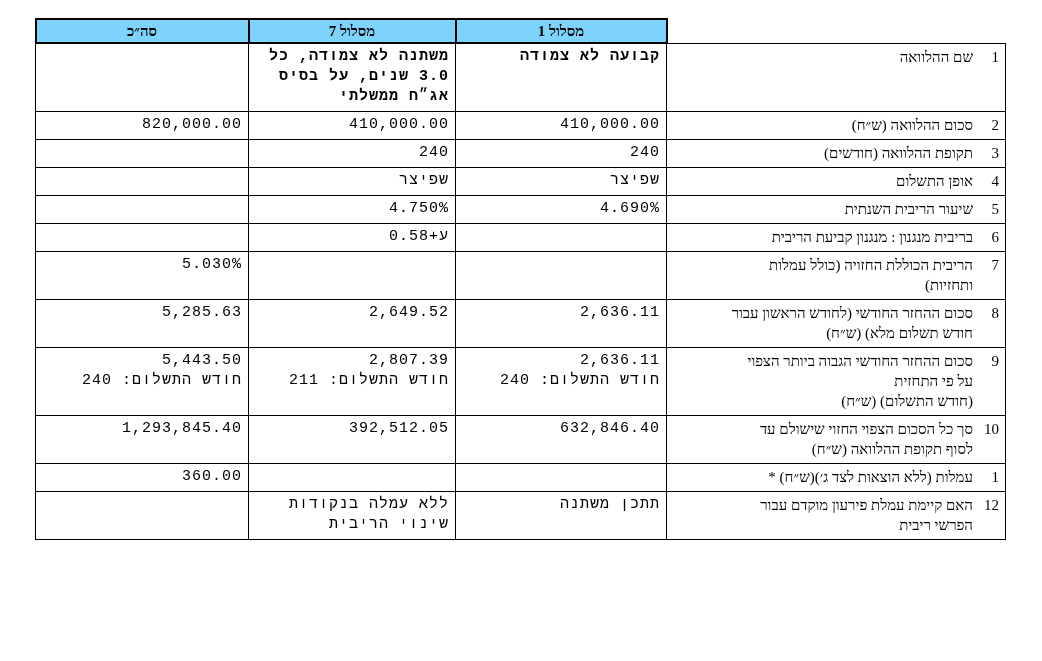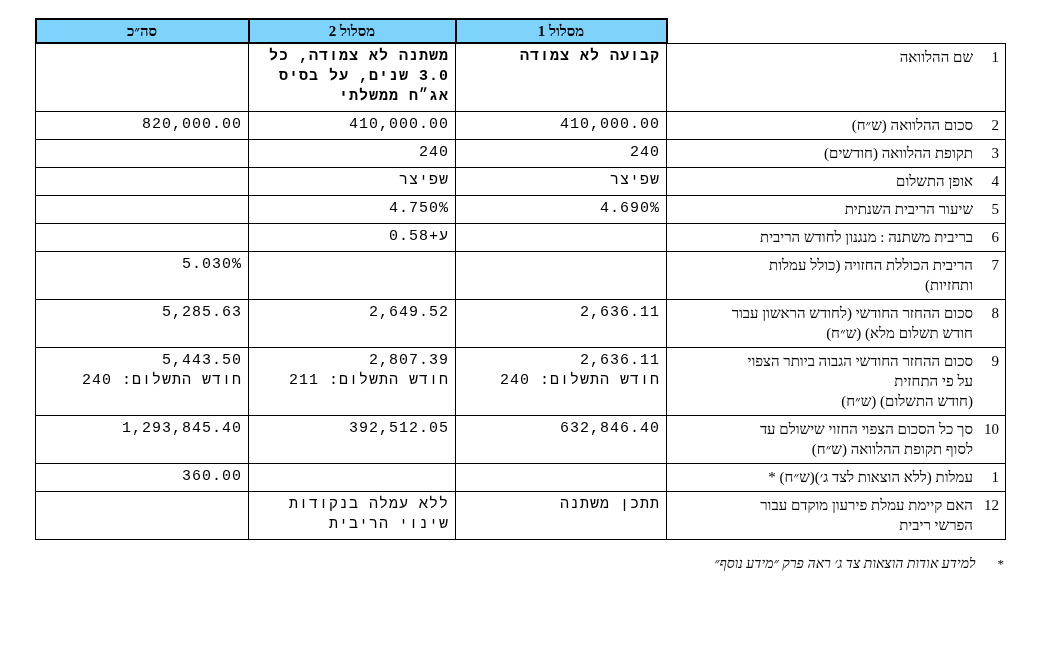--- a/index.html
+++ b/index.html
@@ -90,21 +90,21 @@
     <colgroup>
       <col class="c-label">
         <col class="c-t1">
         <col class="c-t2">
         <col class="c-total">
     </colgroup>
     <thead>
       <tr>
         <th class="corner"></th>
         <th class="colhead">מסלול 1</th>
-        <th class="colhead">מסלול 2</th>
+        <th class="colhead">מסלול 7</th>
         <th class="colhead">סה״כ</th>
       </tr>
     </thead>
     <tbody>
         <tr data-row="1">
           <td class="label">
             <div class="labwrap">
               <span class="rownum">1</span>
               <div class="lbltext">
                 <div>שם ההלוואה</div>
@@ -189,21 +189,21 @@
           <td class="value track2">
             <div class="vline">4.750%</div>
           </td>
           <td class="value total"></td>
         </tr>
         <tr data-row="6">
           <td class="label">
             <div class="labwrap">
               <span class="rownum">6</span>
               <div class="lbltext">
-                <div>בריבית משתנה : מנגנון לחודש הריבית</div>
+                <div>בריבית מנגנון : מנגנון קביעת הריבית</div>
               </div>
             </div>
           </td>
           <td class="value track1"></td>
           <td class="value track2">
             <div class="vline">ע+0.58</div>
           </td>
           <td class="value total"></td>
         </tr>
         <tr data-row="7">
@@ -316,17 +316,14 @@
           </td>
           <td class="value track2">
             <div class="vline">ללא עמלה בנקודות</div>
             <div class="vline">שינוי הריבית</div>
           </td>
           <td class="value total"></td>
         </tr>
       </tbody>
   </table>
 
-  <div class="footnote">
-    <span class="fn-marker">*</span><span class="fn-text">למידע אודות הוצאות צד ג׳ ראה פרק ״מידע נוסף״</span>
-  </div>
 
 </div>
 
 </body></html>

